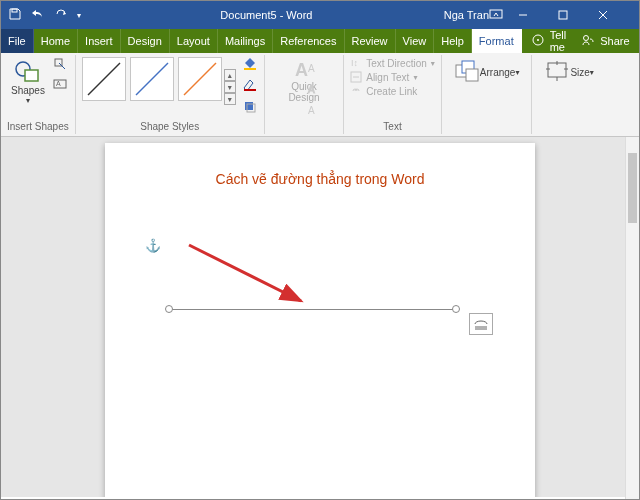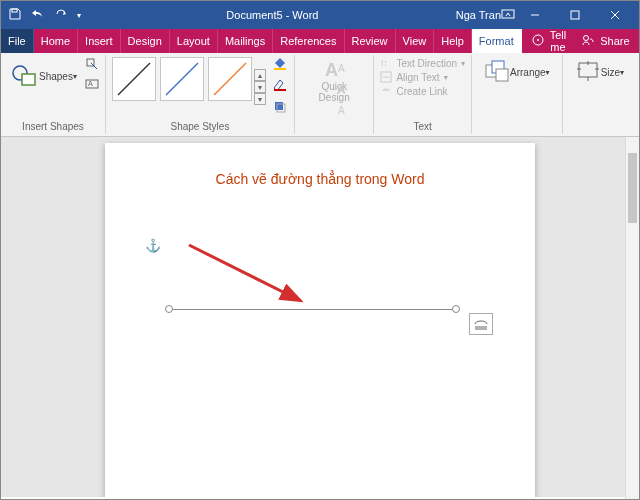--- a/index.html
+++ b/index.html
@@ -1,31 +1,31 @@
 <!DOCTYPE html>
 <html><head>
 <meta charset="utf-8">
 <style>
 *{box-sizing:border-box;margin:0;padding:0;font-family:'Segoe UI',Tahoma,sans-serif;}
 body{width:640px;height:500px;background:#fff;overflow:hidden;border:1px solid #888;}
 .titlebar{height:28px;background:#2b579a;display:flex;align-items:center;color:#fff;font-size:11px;}
 .qat{display:flex;align-items:center;padding:0 8px;gap:10px;}
 .qat svg,.qat span{color:#fff;}
 .title-center{flex:1;text-align:center;}
-.title-right{display:flex;align-items:center;gap:0;padding-right:4px;}
+.title-right{display:flex;align-items:center;gap:0;padding-right:16px;}
 .winbtn{width:40px;height:28px;display:flex;align-items:center;justify-content:center;}
-.tabbar{height:24px;background:#be185d;display:flex;align-items:stretch;color:#fff;font-size:11px;text-align:center;}
+.tabbar{height:24px;background:#4d7c0f;display:flex;align-items:stretch;color:#fff;font-size:11px;}
 .tab{padding:0 7px;display:flex;align-items:center;cursor:pointer;border-right:1px solid rgba(255,255,255,0.15);}
 .tab.active{background:#fff;color:#2b579a;}
 .tab.file{background:#1e3e6e;}
 .tabbar-right{margin-left:auto;display:flex;align-items:center;gap:6px;padding:0 10px;}
 .ribbon{height:84px;background:#f3f3f3;border-bottom:1px solid #c6c6c6;display:flex;padding:2px 0;}
 .group{border-right:1px solid #d4d4d4;display:flex;flex-direction:column;padding:2px 6px;}
 .group-label{font-size:10px;color:#666;text-align:center;margin-top:auto;padding-top:2px;}
-.shapes-btn{display:flex;flex-direction:row;align-items:center;padding:2px 4px;font-size:10px;color:#444;}
+.shapes-btn{display:flex;flex-direction:column;align-items:center;padding:2px 4px;font-size:10px;color:#444;}
 .side-icons{display:flex;flex-direction:column;gap:2px;margin-left:4px;}
 .side-icons svg{width:14px;height:14px;}
 .styles-gallery{display:flex;gap:4px;}
 .style-item{width:44px;height:44px;border:1px solid #c6c6c6;background:#fff;display:flex;align-items:center;justify-content:center;}
 .gallery-more{display:flex;flex-direction:column;justify-content:center;width:12px;margin-left:2px;}
 .gallery-more div{height:12px;border:1px solid #aaa;font-size:8px;display:flex;align-items:center;justify-content:center;color:#666;}
 .wa-btn{display:flex;flex-direction:column;align-items:center;font-size:10px;color:#aaa;padding:2px 4px;}
 .txt-opts{display:flex;flex-direction:column;gap:2px;font-size:10px;color:#aaa;}
 .txt-row{display:flex;align-items:center;gap:4px;}
 .bigbtn{display:flex;flex-direction:row;align-items:center;font-size:10px;color:#444;padding:2px 6px;}

